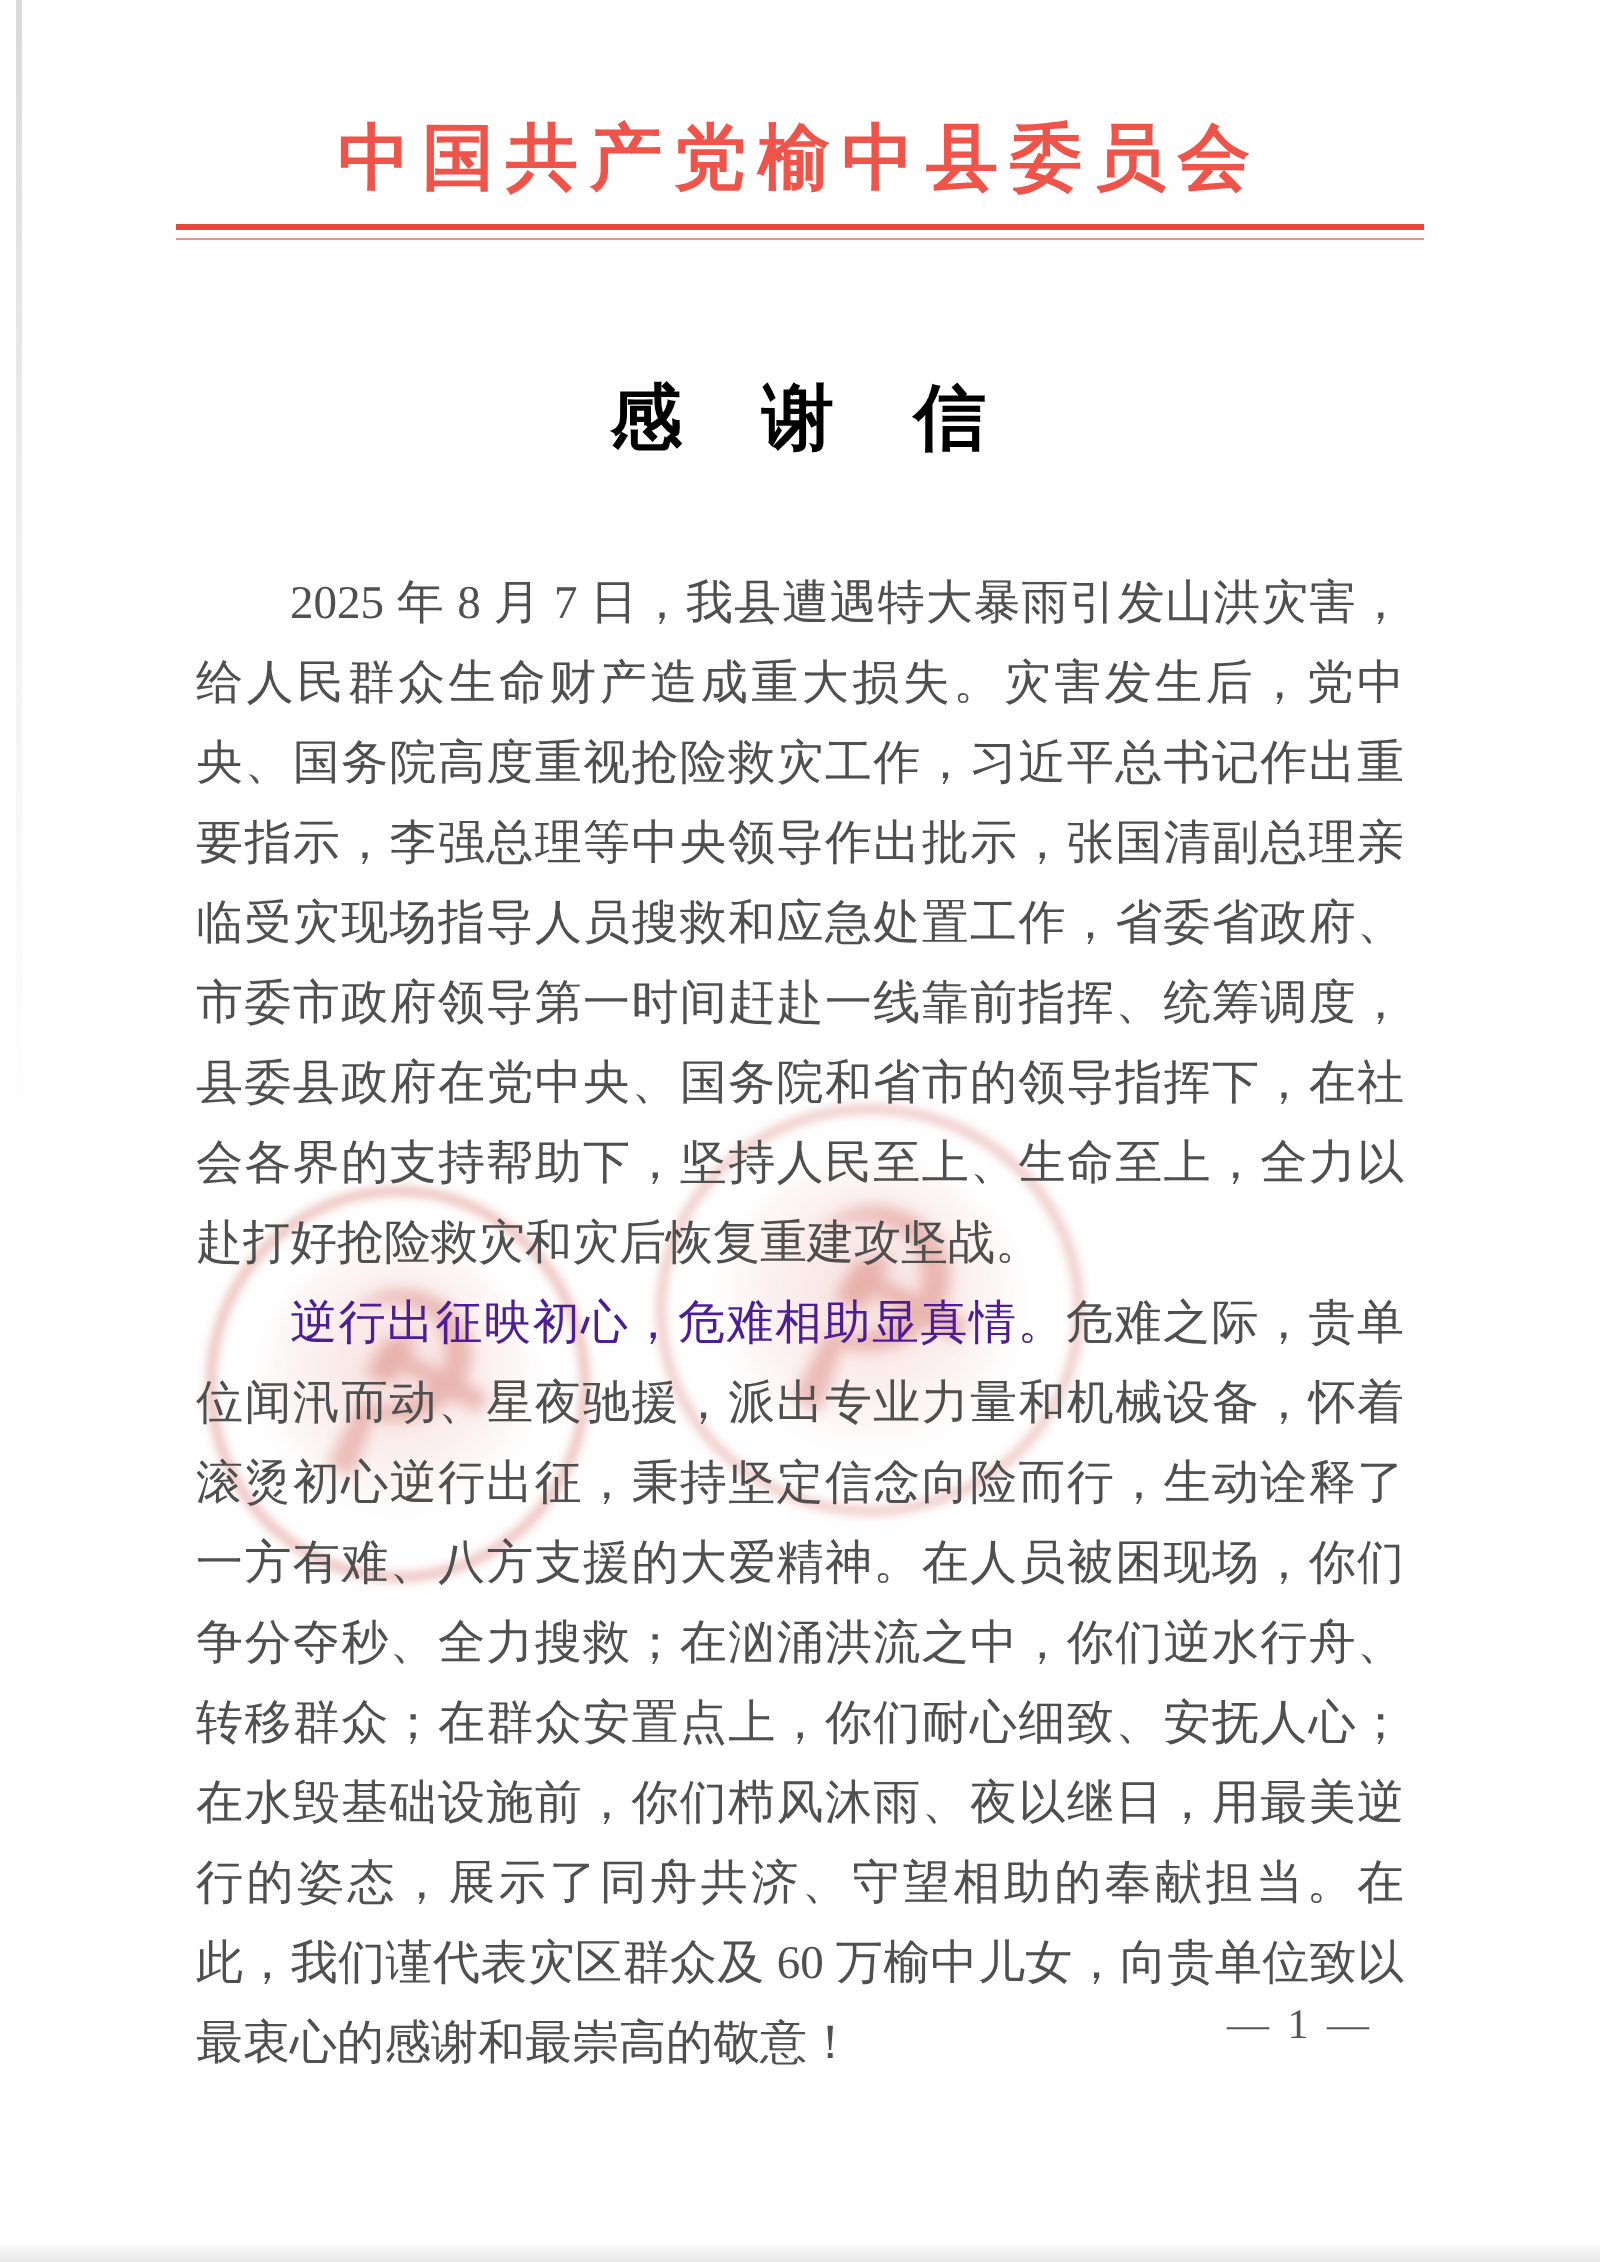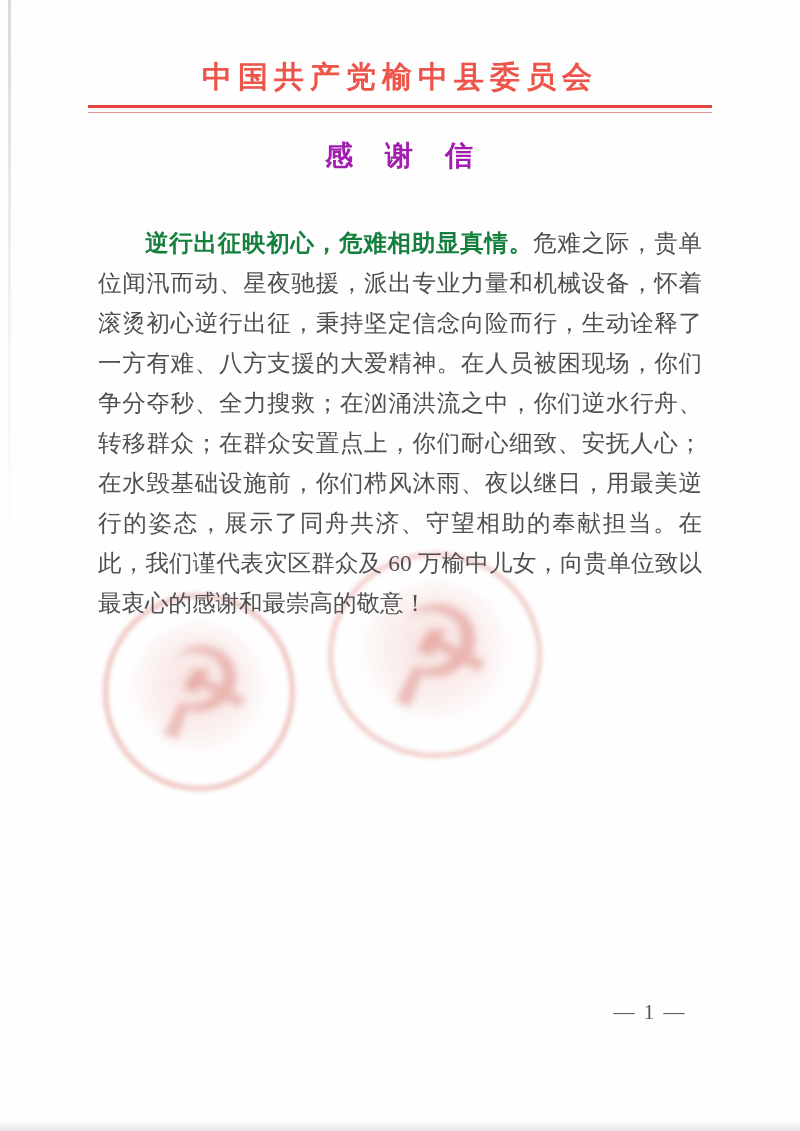--- a/index.html
+++ b/index.html
@@ -22,56 +22,56 @@
   }
   .scan-edge-bottom {
     position: absolute; left: 0; bottom: 0; width: 100%; height: 10px;
     background: linear-gradient(to bottom, rgba(200,200,200,0), rgba(160,160,160,0.25));
     pointer-events: none;
   }
   
   .letterhead {
     margin: 60px 40px 0 40px;
     text-align: center;
-    font-size: 30px;
+    font-size: 36px;
     font-weight: bold;
     letter-spacing: 6px;
     color: #ee5449;
     line-height: 1.1;
   }
   .rule-wrap {
     width: 624px; margin: 12px auto 0 auto;
   }
   .rule-thick { border-top: 3px solid #e8463c; }
   .rule-thin  { border-top: 1px solid #e8948c; margin-top: 4px; }
 
   
   .doc-title {
-    margin-top: 24px;
+    margin-top: 65px;
     text-align: center;
-    font-size: 28px;
+    font-size: 36px;
     font-weight: bold;
-    color: #a21caf;
+    color: #000000;
     letter-spacing: 2px;
   }
 
   
   .body-text {
     width: 604px;
     margin: 48px auto 0 auto;
     font-size: 23.5px;
     line-height: 40px;
     color: #4f4f4f;
     text-align: justify;
     position: relative;
     z-index: 2;
   }
   .salutation { text-indent: 0; }
   .para { text-indent: 2em; }
-  .para .lead { font-weight: bold; color: #15803d; }
+  .para .lead { font-weight: normal; color: #4c1d95; }
 
   .page-number {
     position: absolute;
     left: 0; top: 1000px; width: 800px;
     text-align: center;
     padding-left: 500px;
     font-size: 21px;
     color: #555555;
     letter-spacing: 2px;
     z-index: 2;
@@ -125,19 +125,20 @@
     <div class="blob"></div>
     <div class="emblem">☭</div>
   </div>
   <div class="seal seal2">
     <div class="blob"></div>
     <div class="emblem">☭</div>
   </div>
 
   <div class="body-text">
 
+    <p class="para"><span class="lead"></span><span>2025 年 8 月 7 日，我县遭遇特大暴雨引发山洪灾害，给人民群众生命财产造成重大损失。灾害发生后，党中央、国务院高度重视抢险救灾工作，习近平总书记作出重要指示，李强总理等中央领导作出批示，张国清副总理亲临受灾现场指导人员搜救和应急处置工作，省委省政府、市委市政府领导第一时间赶赴一线靠前指挥、统筹调度，县委县政府在党中央、国务院和省市的领导指挥下，在社会各界的支持帮助下，坚持人民至上、生命至上，全力以赴打好抢险救灾和灾后恢复重建攻坚战。</span></p>
 
     <p class="para"><span class="lead">逆行出征映初心，危难相助显真情。</span><span>危难之际，贵单位闻汛而动、星夜驰援，派出专业力量和机械设备，怀着滚烫初心逆行出征，秉持坚定信念向险而行，生动诠释了一方有难、八方支援的大爱精神。在人员被困现场，你们争分夺秒、全力搜救；在汹涌洪流之中，你们逆水行舟、转移群众；在群众安置点上，你们耐心细致、安抚人心；在水毁基础设施前，你们栉风沐雨、夜以继日，用最美逆行的姿态，展示了同舟共济、守望相助的奉献担当。在此，我们谨代表灾区群众及 60 万榆中儿女，向贵单位致以最衷心的感谢和最崇高的敬意！</span></p>
   </div>
 
   <div class="page-number">— 1 —</div>
 
 </div>
 
 </body></html>

